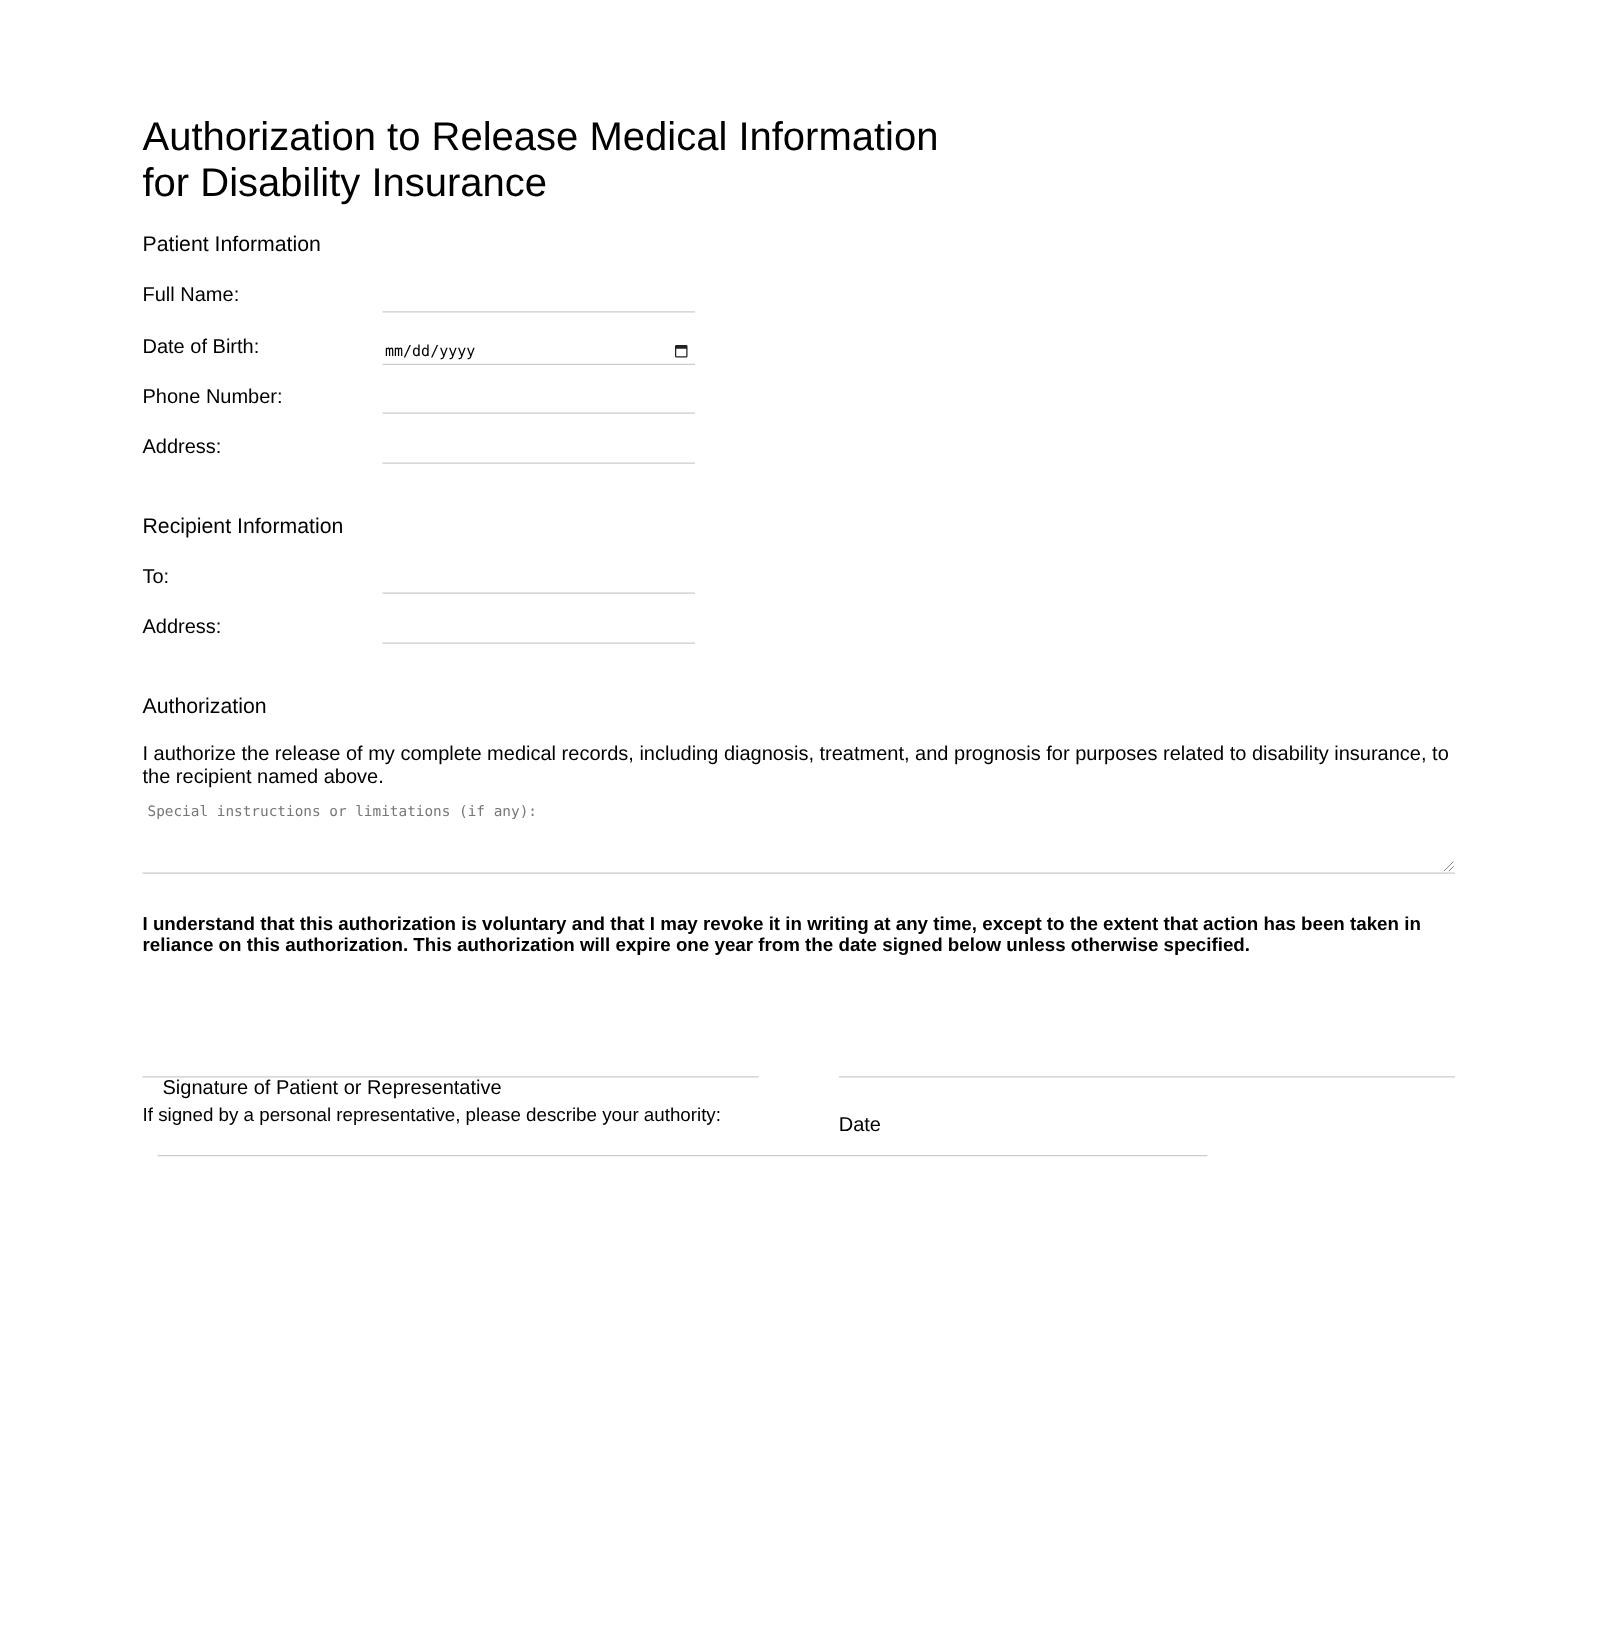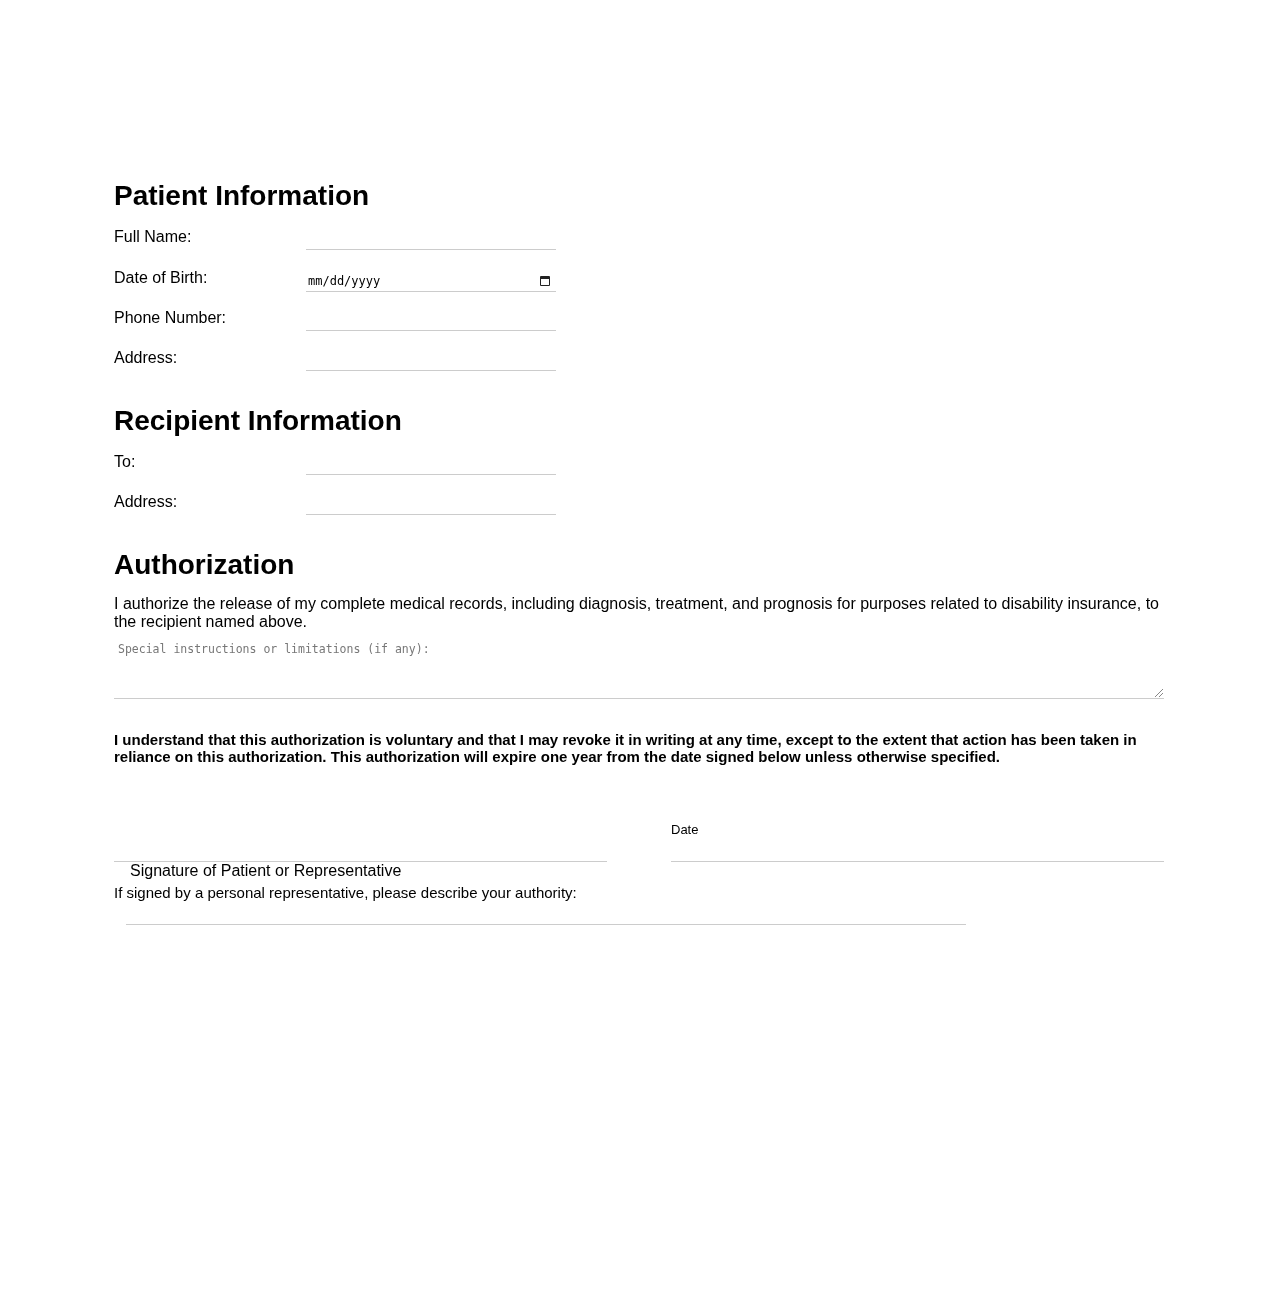--- a/index.html
+++ b/index.html
@@ -7,21 +7,21 @@
       width: 1278px; height: 1300px; position: relative; overflow: hidden;
       font-family: "Liberation Sans", sans-serif; color: #000;
     }
     .abs { position: absolute; }
     h1.title {
       position: absolute; left: 114px; top: 91px; margin: 0;
       font-size: 32px; font-weight: normal; line-height: 37px; width: 700px;
     }
     h2.section {
       position: absolute; left: 114px; margin: 0;
-      font-size: 28px; font-weight: bold; line-height: 28px;
+      font-size: 17px; font-weight: normal; line-height: 28px;
     }
     .label {
       position: absolute; left: 114px; font-size: 16px; line-height: 20px;
     }
     .field {
       position: absolute; left: 306px; width: 250px; height: 22px;
       border: none; border-bottom: 1px solid #cccccc; background: transparent;
       padding: 0 2px; box-sizing: border-box; outline: none;
       font-family: "Liberation Sans", sans-serif; font-size: 14px;
     }
@@ -48,21 +48,22 @@
       position: absolute; right: 1px; bottom: 1px; width: 8px; height: 8px;
       background: linear-gradient(135deg, transparent 45%, #888 45%, #888 52%, transparent 52%, transparent 70%, #888 70%, #888 77%, transparent 77%);
     }
     .sigline { position: absolute; height: 0; border-top: 1px solid #cccccc; }
     .small { position: absolute; font-size: 15px; line-height: 18px; }
   </style>
 </head>
 <body>
 
 <h1 class="title">
-  <br>
+  <span>Authorization to Release Medical Information</span><br>
+  <span>for Disability Insurance</span>
 </h1>
 
 <h2 class="section" style="top:182px;">Patient Information</h2>
 
 <div class="label" style="top:227px;">Full Name:</div>
 <input class="field" style="top: 228px;" type="text">
 
 <div class="label" style="top:268px;">Date of Birth:</div>
 <div class="field date-field" style="top:270px;">
   <span>mm/dd/yyyy</span>
@@ -91,16 +92,16 @@
   <span class="ph">Special instructions or limitations (if any):</span>
   <span class="grip"></span>
 </div>
 
 <div class="para" style="top:731px; font-size:15px; line-height:17px;font-weight:bold;">I understand that this authorization is voluntary and that I may revoke it in writing at any time, except to the extent that action has been taken in reliance on this authorization. This authorization will expire one year from the date signed below unless otherwise specified.</div>
 
 <div class="sigline" style="left:114px; top:861px; width:493px;"></div>
 <div class="sigline" style="left:671px; top:861px; width:493px;"></div>
 
 <div class="label" style="top:861px;margin-left:16px;">Signature of Patient or Representative</div>
-<div class="abs" style="left:671px; top:820px; font-size:13px; line-height:20px;">Date</div>
+<div class="abs" style="left:671px; top:891px; font-size:16px; line-height:20px;">Date</div>
 
 <div class="small" style="left:114px; top:884px;">If signed by a personal representative, please describe your authority:</div>
 <div class="sigline" style="left:126px; top:924px; width:840px;"></div>
 
 </body></html>

